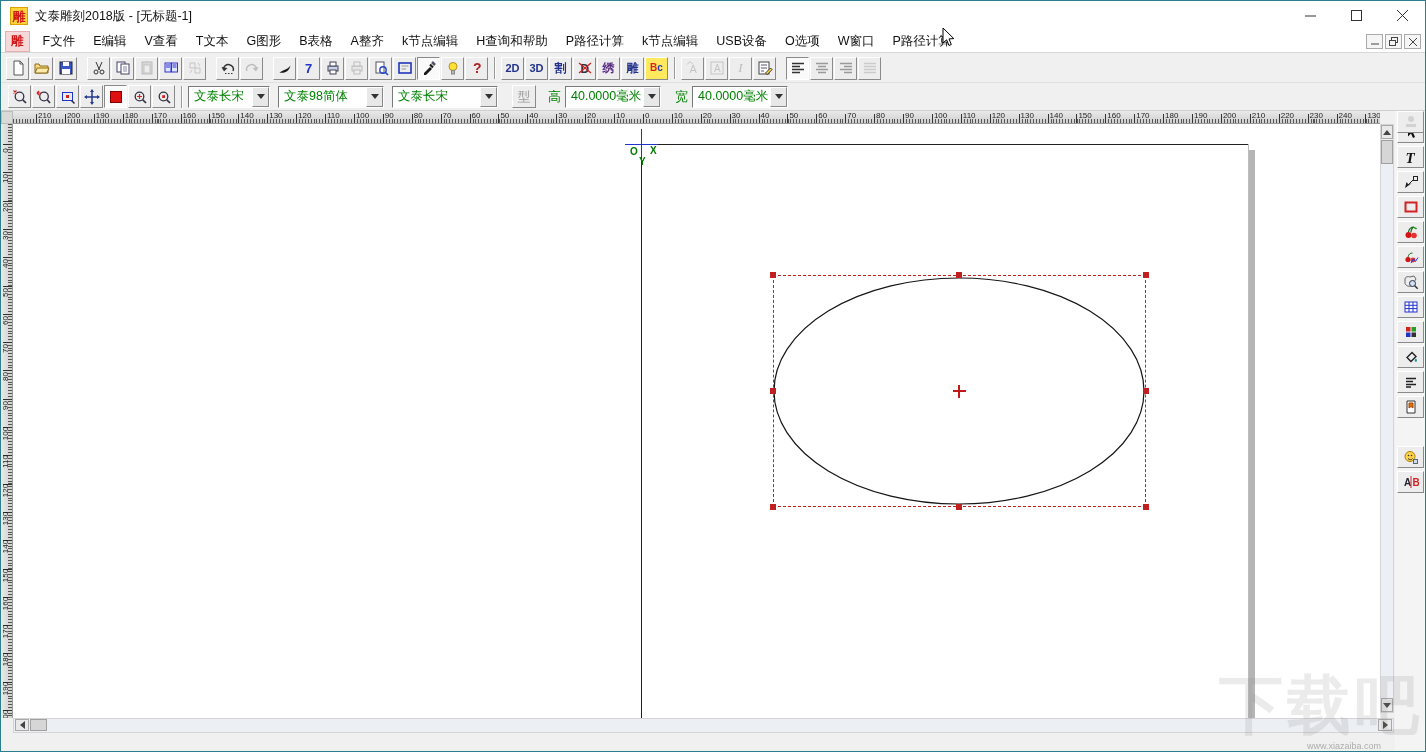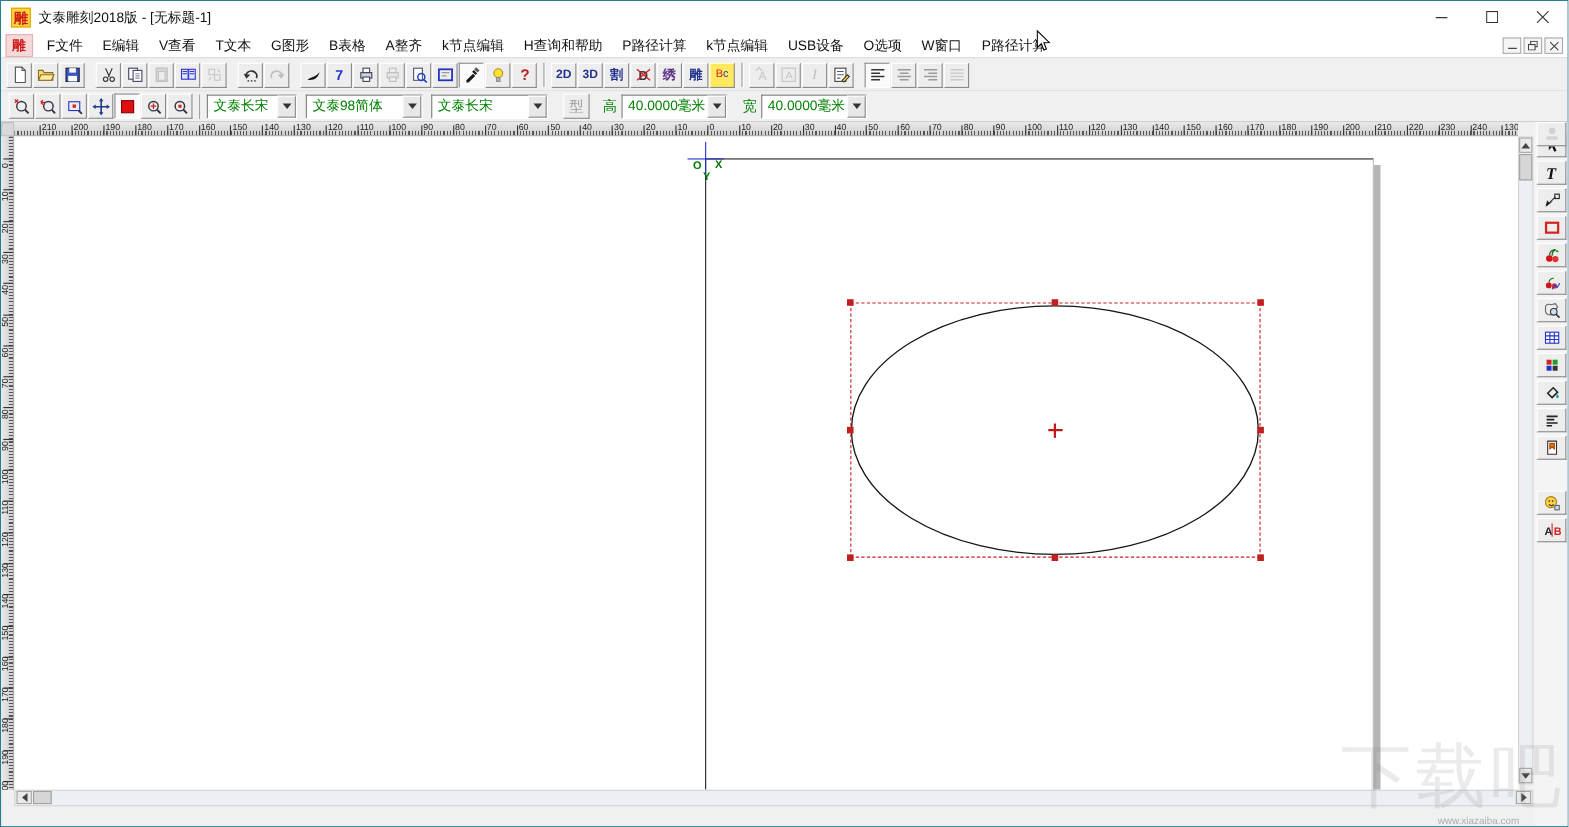--- a/index.html
+++ b/index.html
@@ -92,21 +92,21 @@
   .pal-btn.disabled svg { opacity:.4; filter:grayscale(1); }
 
   
   .statusbar { position:absolute; left:0; top:733px; width:1424px; height:18px; background:#f0f0f0; border-top:1px solid #d0d0d0; }
   .spanel { position:absolute; top:1px; height:15px; border:1px solid; border-color:#9a9a9a #ffffff #ffffff #9a9a9a;
             font-size:11px; color:#111; padding:1px 3px; white-space:nowrap; overflow:hidden; background:#f0f0f0; }
   .grip { position:absolute; right:1px; bottom:1px; width:13px; height:13px;
           background:repeating-linear-gradient(135deg,transparent 0 3px,#b9b9b9 3px 4px,#fff 4px 5px); }
 
   
-  .wm-big { position:absolute; right:2px; bottom:2px; font-size:64px; font-weight:normal;
+  .wm-big { position:absolute; right:2px; bottom:2px; font-size:64px; font-weight:bold;
             color:rgba(130,130,130,0.16); letter-spacing:4px; pointer-events:none; z-index:60; }
   .wm-small { position:absolute; left:1306px; top:740px; font-size:9px; color:rgba(150,150,150,0.75);
               pointer-events:none; z-index:61; }
   .cursor { position:absolute; left:941px; top:26px; z-index:70; pointer-events:none; }
 
   svg { display:block; }
 </style>
 </head>
 <body>
 
@@ -310,21 +310,21 @@
           <path d="M2 3l12 10M14 3L2 13" stroke="#d22222" stroke-width="1.3"></path>
         </svg>
       </div>
     <div class="tb-btn">
         <span class="tb-txt cn" style="color:#5a2d82;">绣</span>
       </div>
     <div class="tb-btn">
         <span class="tb-txt cn">雕</span>
       </div>
     <div class="tb-btn bc-btn">
-        <span style="font-size:10px;font-weight:normal;line-height:1;"><span style="color:#d22;">B</span><span style="color:#23c;">c</span></span>
+        <span style="font-size:10px;font-weight:bold;line-height:1;"><span style="color:#d22;">B</span><span style="color:#23c;">c</span></span>
       </div>
     <div class="tb-sep"></div>
     <div class="tb-btn disabled">
         <svg width="16" height="16">
           <text x="4.5" y="12.5" font-size="11" fill="#888">A</text>
           <path d="M2 4.5l3-3 3 3" stroke="#888" fill="none"></path>
         </svg>
       </div>
     <div class="tb-btn disabled">
         <svg width="16" height="16">

